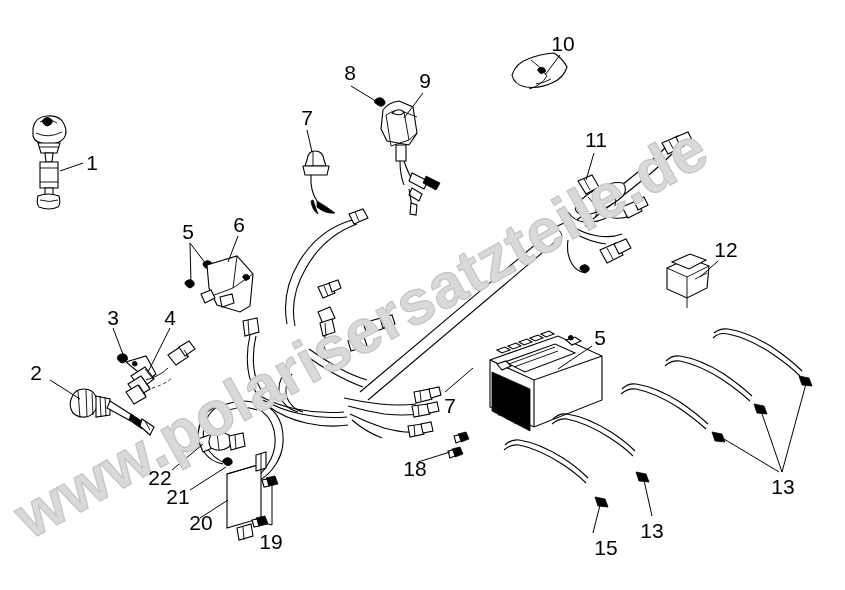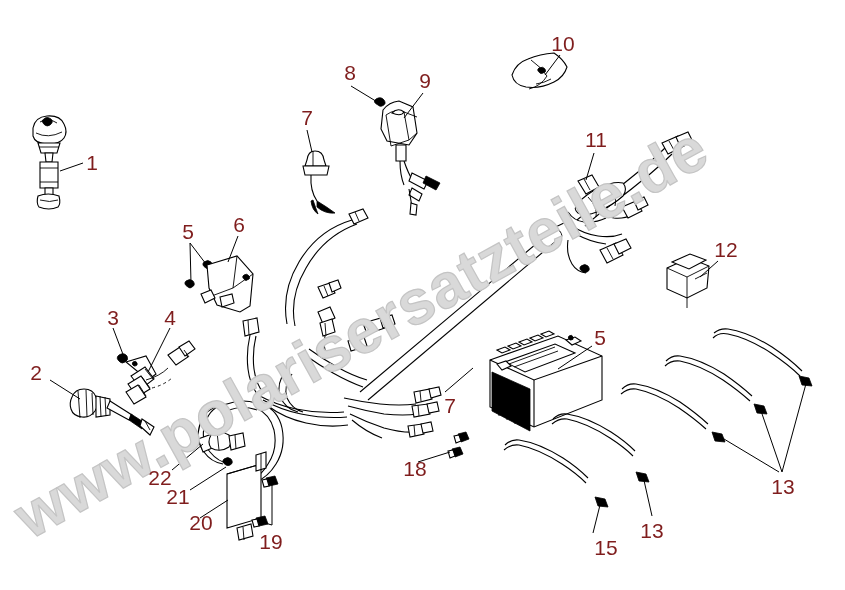--- a/index.html
+++ b/index.html
@@ -35,21 +35,21 @@
     left: 0; top: 0;
     width: 845px;
     height: 590px;
     z-index: 4;
   }
   .callout-num {
     position: absolute;
     font-family: "Liberation Sans", sans-serif;
     font-size: 21px;
     font-weight: 400;
-    color: #7f1d1d;
+    color: #000000;
     line-height: 1;
     white-space: nowrap;
     transform: translate(-50%, -50%);
   }
   svg { display: block; }
   .ln { fill: none; stroke: #000000; stroke-width: 1.1; }
   .ln-thin { fill: none; stroke: #000000; stroke-width: 0.9; }
   .ln-lead { fill: none; stroke: #000000; stroke-width: 1; }
   .sld { fill: #000000; stroke: #000000; stroke-width: 0.8; }
   .wht { fill: #ffffff; stroke: #000000; stroke-width: 1.1; }

